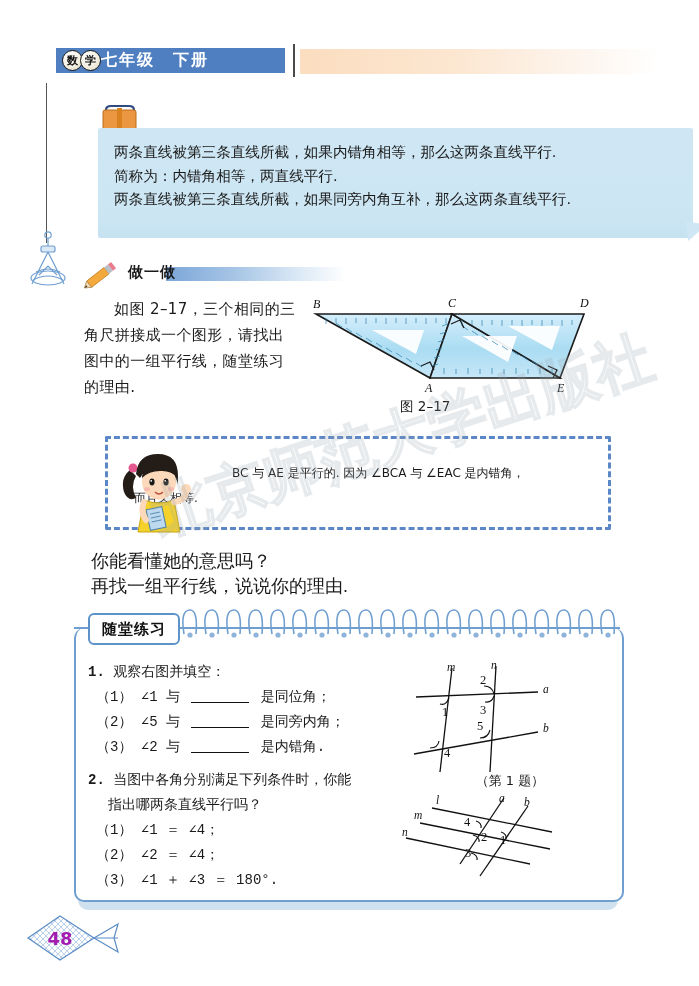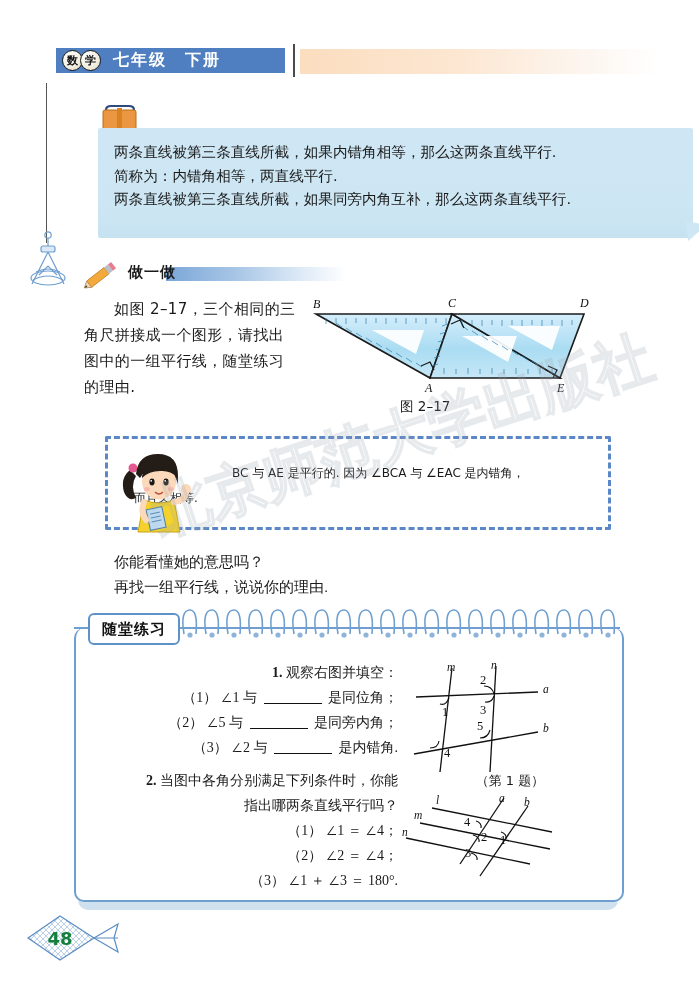--- a/index.html
+++ b/index.html
@@ -19,21 +19,21 @@
   .badge{
     width:19px;height:19px;border-radius:50%;
     background:radial-gradient(circle at 35% 30%,#ffffff 0%,#f3efe2 55%,#ded7c2 100%);
     border:1.5px solid #1b1b1b;
     display:flex;align-items:center;justify-content:center;
     font-family:"DejaVu Sans",sans-serif;font-weight:bold;font-size:11px;color:#111;
     margin-right:-3px;position:relative;
   }
   .badge.b2{margin-right:0;}
   .hdr-title{
-    margin-left:12px;color:#ffffff;font-size:16px;letter-spacing:2px;
+    margin-left:0;color:#ffffff;font-size:16px;letter-spacing:2px;
     font-family:"DejaVu Sans",sans-serif;font-weight:bold;
   }
   .hdr-sep{position:absolute;left:293px;top:44px;width:2px;height:33px;background:#4a4a4a;}
   .hdr-peach{
     position:absolute;left:300px;top:49px;width:360px;height:25px;
     background:linear-gradient(90deg,#fbddbf 0%,#fce7d2 45%,#fdf5ee 78%,#ffffff 100%);
   }
 
   
   .margin-line{position:absolute;left:46px;top:83px;width:1px;height:160px;background:#555;}
@@ -91,22 +91,22 @@
   }
   .girl{position:absolute;left:116px;top:444px;width:78px;height:92px;}
   .dashtext{
     position:absolute;left:124px;top:22px;width:360px;
     font-size:12px;line-height:25px;font-family:"DejaVu Sans",sans-serif;
   }
   .dashtext .l2{margin-left:-98px;}
 
   
   .asklines{
-    position:absolute;left:114px;top:549px;width:330px;
-    font-size:15px;line-height:25px;font-family:Liberation Sans, sans-serif;
+    position:absolute;left:91px;top:549px;width:330px;
+    font-size:18px;line-height:25px;font-family:Liberation Sans, sans-serif;
   }
 
   
   .nbshadow{
     position:absolute;left:78px;top:896px;width:540px;height:14px;
     background:#cfe0ef;border-radius:0 0 10px 10px;
   }
   .notebook{
     position:absolute;left:74px;top:628px;width:546px;height:272px;
     border:2px solid #6f9fd0;border-radius:10px;background:#ffffff;
@@ -115,40 +115,40 @@
   .nbline{position:absolute;left:74px;top:627px;width:546px;height:2px;background:#6f9fd0;}
   .tabbox{
     position:absolute;left:88px;top:613px;width:88px;height:28px;
     background:#ffffff;border:2px solid #5d93c9;border-radius:6px;
     display:flex;align-items:center;justify-content:center;
     font-family:"DejaVu Sans",sans-serif;font-weight:bold;font-size:15px;
     letter-spacing:1px;color:#111;
   }
   .spiral{position:absolute;left:178px;top:604px;width:442px;height:36px;}
 
-  .ex{position:absolute;font-family:Liberation Serif, serif;font-size:14px;line-height:25px;text-align:right;}
+  .ex{position:absolute;font-family:Liberation Mono, monospace;font-size:14px;line-height:25px;}
   .ex1{left:88px;top:660px;width:310px;}
   .ex2{left:88px;top:768px;width:310px;}
   .ex .num{font-weight:bold;}
   .ex .sub{margin-left:8px;display:block;}
   .blank{display:inline-block;width:58px;border-bottom:1.4px solid #111;
          height:14px;vertical-align:-2px;margin:0 3px;}
 
   .q1fig{position:absolute;left:412px;top:662px;width:196px;height:120px;}
   .q1cap{position:absolute;left:412px;top:772px;width:196px;text-align:center;
          font-family:"DejaVu Sans",sans-serif;font-size:13px;}
   .q2fig{position:absolute;left:402px;top:792px;width:216px;height:96px;}
   .q2cap{position:absolute;left:402px;top:880px;width:216px;text-align:center;
          font-family:"DejaVu Sans",sans-serif;font-size:13px;}
 
   
   .pagefig{position:absolute;left:22px;top:912px;width:120px;height:56px;}
   .pagenum{
     position:absolute;left:40px;top:928px;width:40px;text-align:center;
-    font-family:"DejaVu Sans",sans-serif;font-weight:bold;font-size:18px;color:#15803d;
+    font-family:"DejaVu Sans",sans-serif;font-weight:bold;font-size:18px;color:#a21caf;
   }
 
   
   .watermark{
     position:absolute;left:150px;top:430px;width:430px;height:150px;
     pointer-events:none;opacity:.42;
   }
   svg{display:block;overflow:visible;}
 </style>
 </head>

